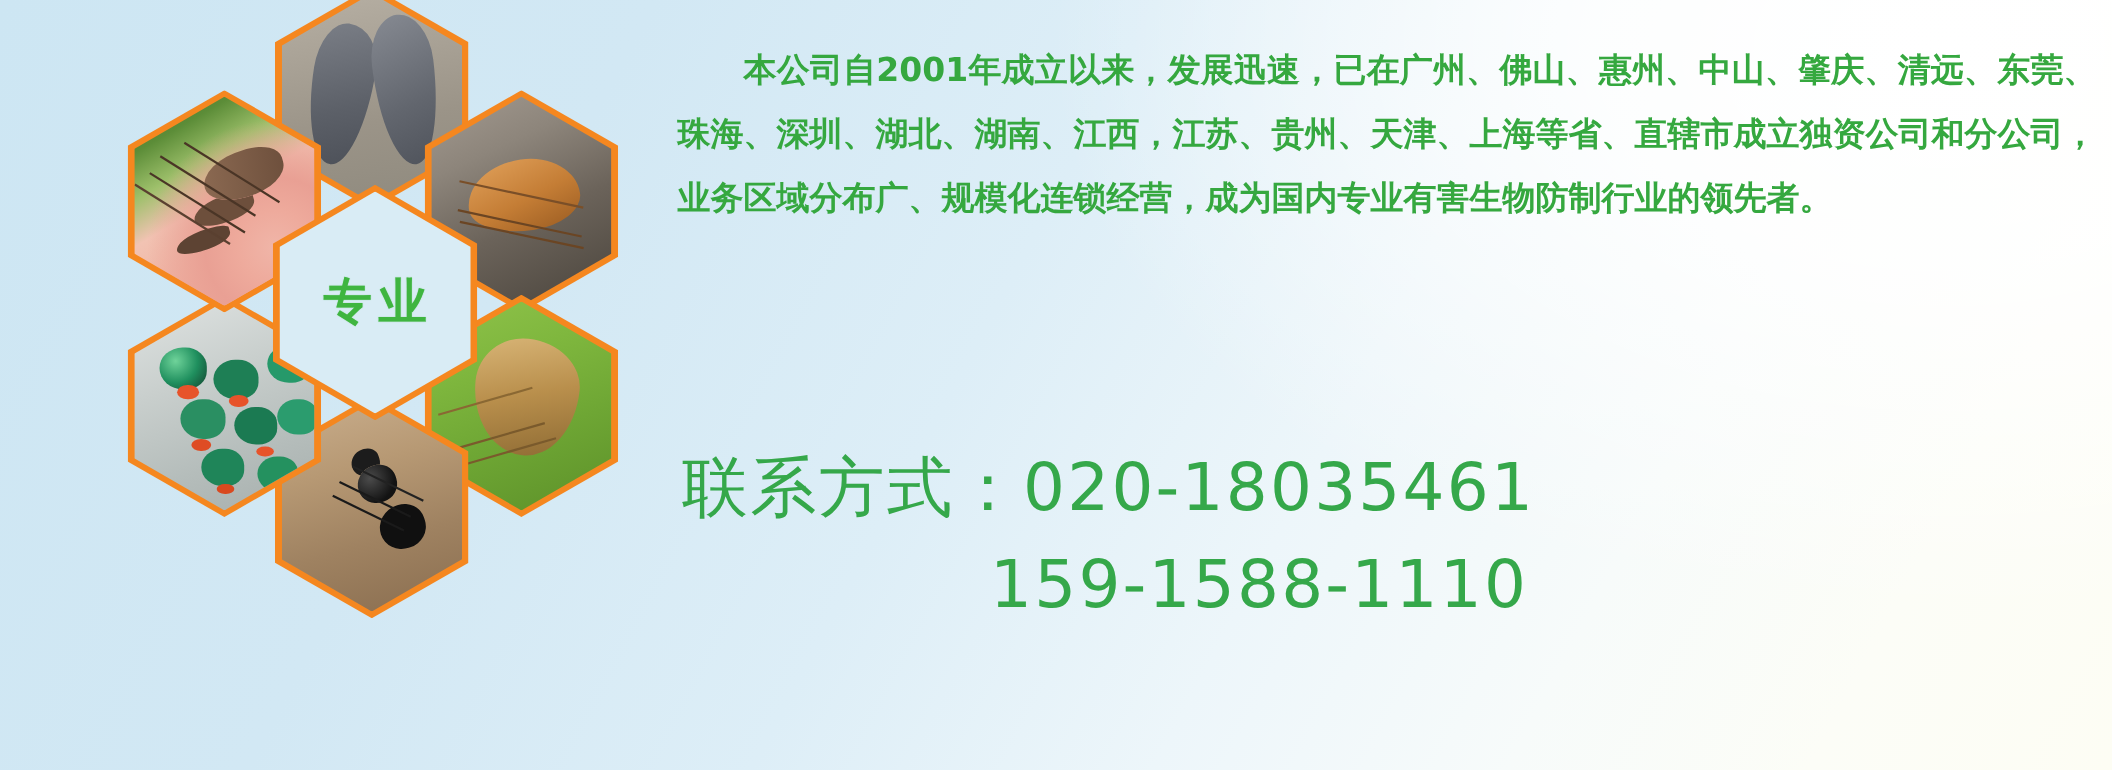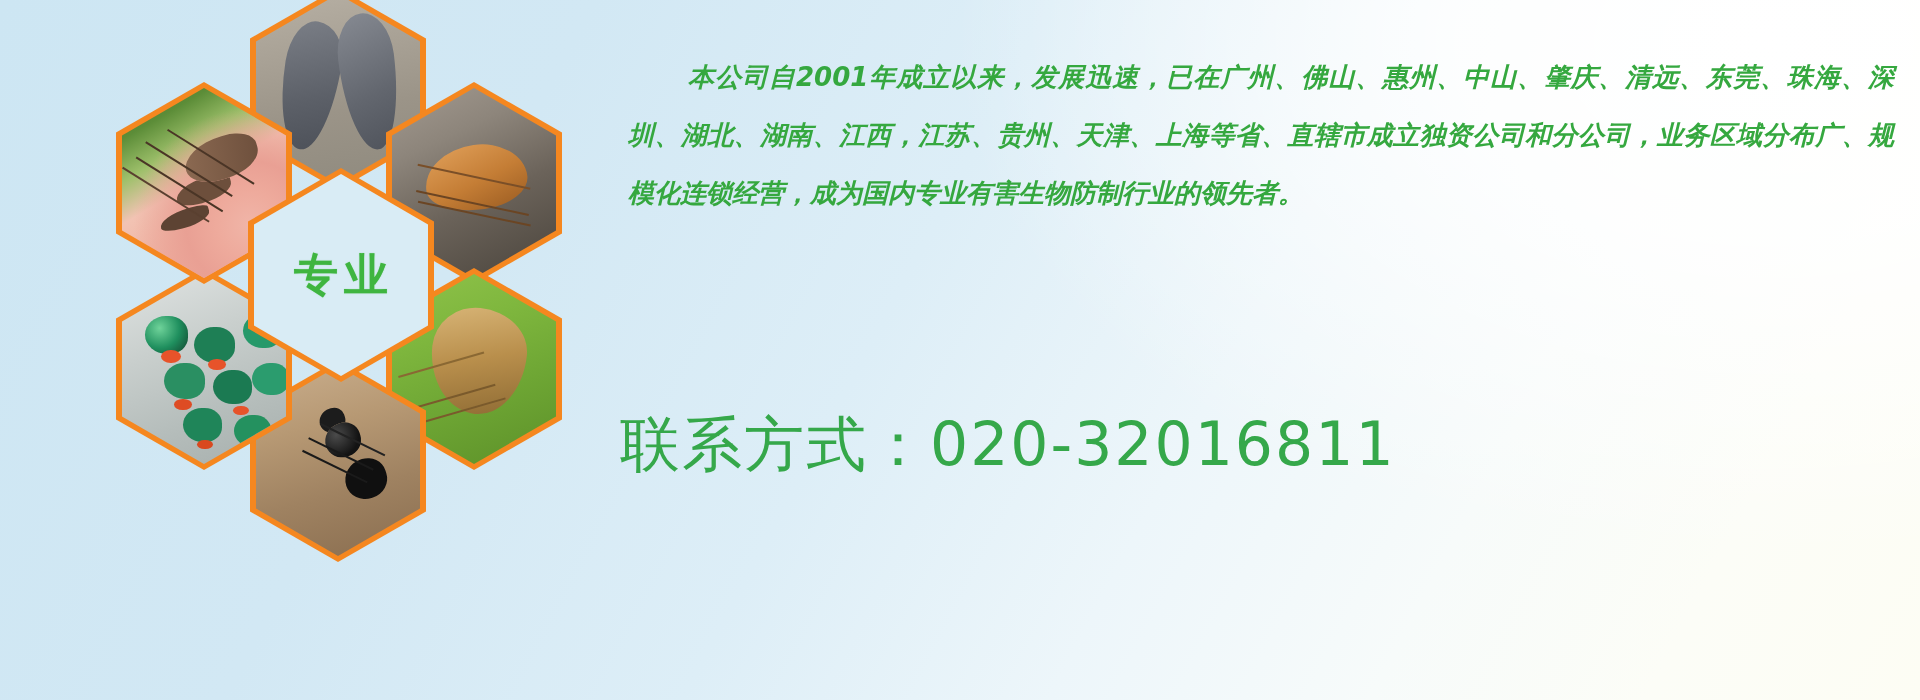--- a/index.html
+++ b/index.html
@@ -139,27 +139,26 @@
     content:"";position:absolute;left:10%;top:64%;width:54%;height:2px;
     background:#7a5a2c;transform:rotate(-16deg);
     box-shadow:6px 16px 0 #7a5a2c, -2px -34px 0 #8a6833;
   }
 
   
   .copy{
     position:absolute;left:616px;top:36px;width:1290px;
   }
   .para{
-    color:#35a83f;font-weight:bold;font-size:26px;line-height:58px;
+    color:#35a83f;font-weight:bold;font-size:30px;line-height:58px;
     text-align:justify;text-align-last:left;
     font-family:"DejaVu Sans","Liberation Sans",sans-serif;
     letter-spacing:0px;
     text-indent:60px;
-    margin:12px;
-    font-style:italic;
+    margin:0;
   }
   .contact{
     position:absolute;left:620px;top:400px;width:1300px;
   }
   .contact-line{
     color:#35a84a;font-weight:normal;font-size:60px;line-height:88px;
     font-family:"DejaVu Sans","Liberation Sans",sans-serif;
     letter-spacing:2px;white-space:nowrap;
   }
   .contact-line.second{padding-left:280px;}
@@ -214,16 +213,17 @@
     <div class="hex-label">
       <span>专业</span>
     </div>
   </div>
 
   <div class="copy">
     <p class="para">本公司自2001年成立以来，发展迅速，已在广州、佛山、惠州、中山、肇庆、清远、东莞、珠海、深圳、湖北、湖南、江西，江苏、贵州、天津、上海等省、直辖市成立独资公司和分公司，业务区域分布广、规模化连锁经营，成为国内专业有害生物防制行业的领先者。</p>
   </div>
 
   <div class="contact">
-    <div class="contact-line">联系方式：020-32016811</div>
+    <div class="contact-line">联系方式：020-18035461</div>
+    <div class="contact-line second">159-1588-1110</div>
   </div>
 
 </div>
 
 </body></html>

